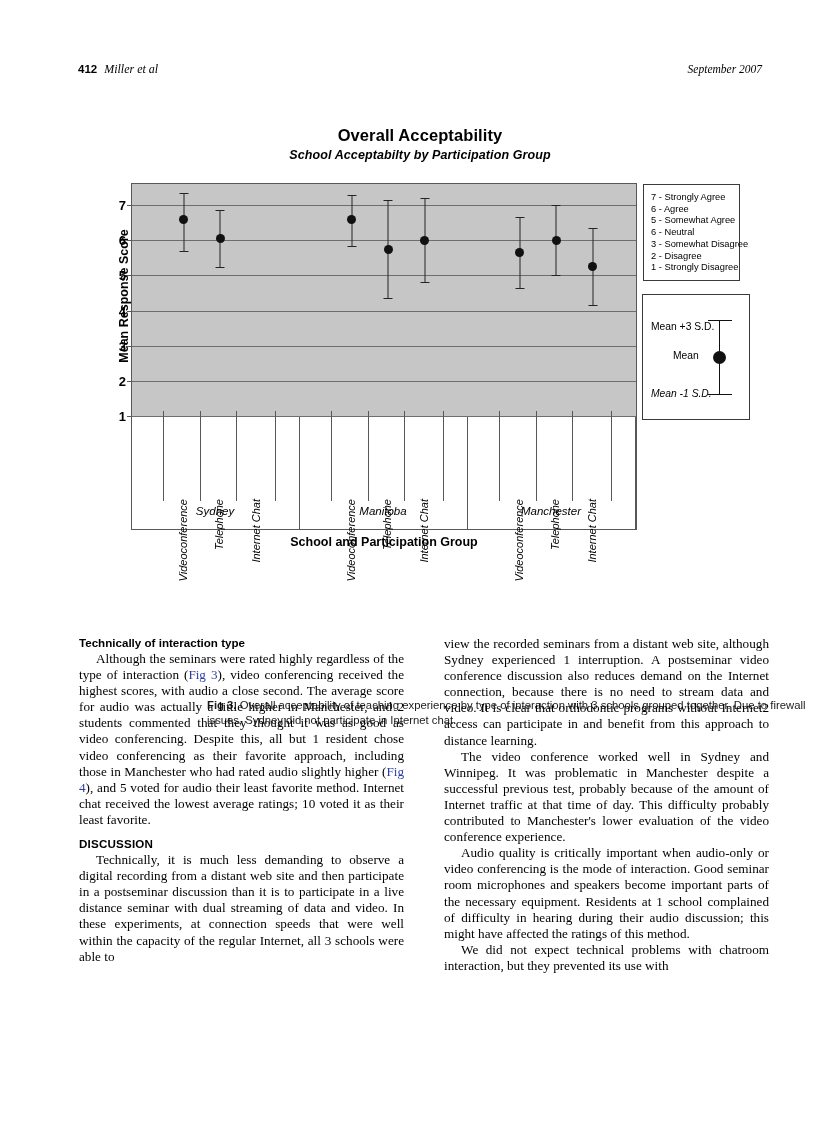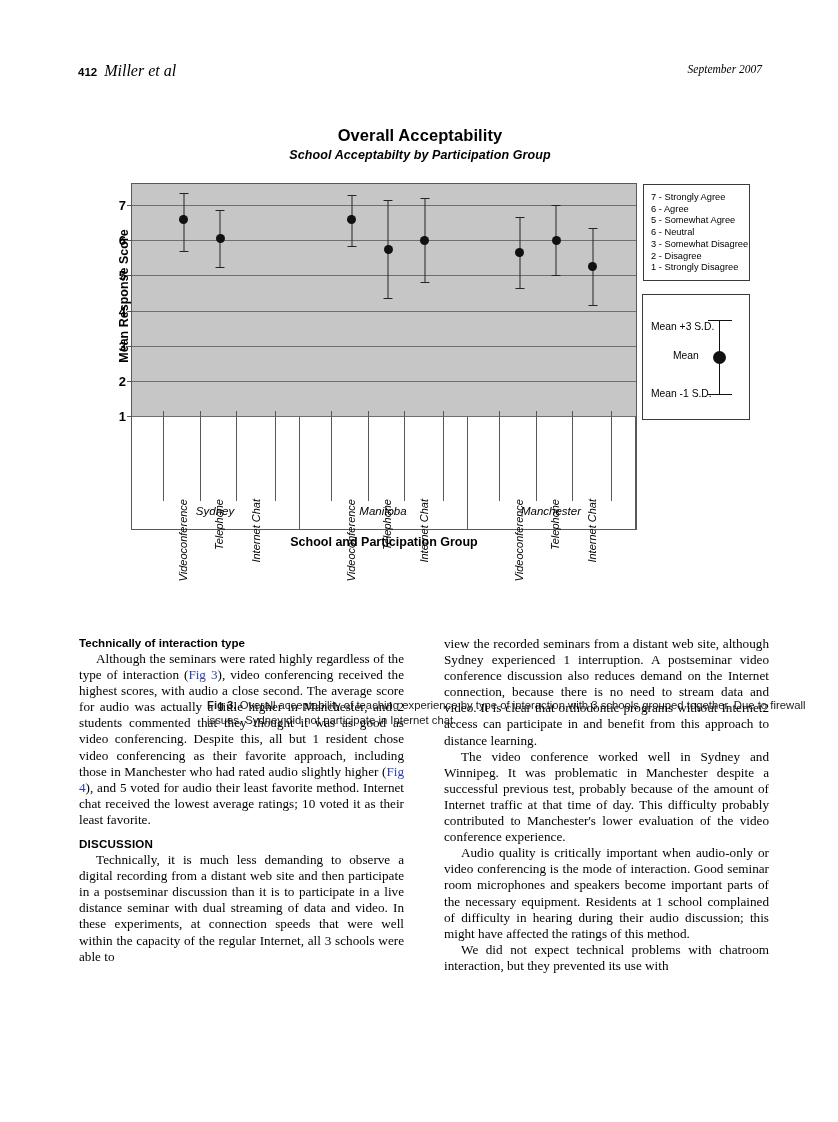--- a/index.html
+++ b/index.html
@@ -8,21 +8,21 @@
     background:#ffffff;
     font-family:"Liberation Serif", serif;
     -webkit-font-smoothing:antialiased;
   }
   .page{position:relative;width:838px;height:1122px;overflow:hidden;}
 
   
   .runhead{position:absolute;left:78px;top:62px;width:684px;height:34px;}
   .rh-left{position:absolute;left:0;top:0;font-size:11.5px;}
   .rh-left .folio{font-family:"Liberation Sans",sans-serif;font-weight:bold;font-size:11.5px;}
-  .rh-left .authors{font-style:italic;font-size:16px;margin-left:7px;}
+  .rh-left .authors{font-style:italic;font-size:12px;margin-left:7px;}
   .rh-right{position:absolute;right:0;top:0;text-align:right;font-style:italic;font-size:11.5px;line-height:15px;}
 
   
   .figure{position:absolute;left:78px;top:126px;width:684px;}
 
   .fig-titles{text-align:center;font-family:"Liberation Sans",sans-serif;}
   .fig-title{font-size:16.5px;font-weight:bold;letter-spacing:.1px;}
   .fig-subtitle{font-size:12.5px;font-weight:bold;font-style:italic;margin-top:3px;letter-spacing:.1px;}
 
   .chart-wrap{position:relative;width:684px;height:425px;margin-top:13px;}
@@ -64,21 +64,21 @@
                transform:rotate(-90deg) translate(-100%,-50%);
                white-space:nowrap;font-family:"Liberation Sans",sans-serif;font-size:11px;}
   .grouplab{position:absolute;top:88px;transform:translateX(-50%);
             font-family:"Liberation Sans",sans-serif;font-size:11.5px;white-space:nowrap;}
 
   .xlab{position:absolute;left:53px;top:360px;width:506px;text-align:center;
         font-family:"Liberation Sans",sans-serif;font-weight:bold;font-size:12.5px;}
 
   
   .legbox{position:absolute;border:1px solid #3a3a3a;background:#ffffff;box-sizing:border-box;}
-  .legbox1{left:565px;top:9px;width:107px;height:97px;padding:7px 0 16px 7px;}
+  .legbox1{left:565px;top:9px;width:97px;height:97px;padding:7px 0 16px 7px;}
   .legbox1 .ln{font-family:"Liberation Sans",sans-serif;font-size:9.3px;line-height:11.7px;white-space:nowrap;}
   .legbox2{left:564px;top:119px;width:108px;height:126px;}
   .legbox2 .lg-t{position:absolute;font-family:"Liberation Sans",sans-serif;font-size:10.3px;white-space:nowrap;}
   .lg-bar{position:absolute;left:76px;top:25px;width:1.4px;height:74px;background:#111;}
   .lg-cap{position:absolute;left:65px;width:24px;height:0;border-top:1.8px solid #111;}
   .lg-dot{position:absolute;left:70px;top:56px;width:13px;height:13px;border-radius:50%;background:#111;}
 
   
   .caption{position:absolute;left:129px;top:572px;width:600px;
            font-family:"Liberation Sans",sans-serif;font-size:11.3px;line-height:14.6px;color:#1b1b1b;}
@@ -271,21 +271,21 @@
           <div class="ln">5 - Somewhat Agree</div>
           <div class="ln">6 - Neutral</div>
           <div class="ln">3 - Somewhat Disagree</div>
           <div class="ln">2 - Disagree</div>
           <div class="ln">1 - Strongly Disagree</div>
         </div>
 
       <div class="legbox legbox2">
         <div class="lg-t" style="left:8px;top:26px;">Mean +3 S.D.</div>
         <div class="lg-t" style="left:30px;top:55px;">Mean</div>
-        <div class="lg-t" style="left:8px;top:93px;">Mean -1 S.D.</div>
+        <div class="lg-t" style="left:8px;top:93px;font-style:italic;">Mean -1 S.D.</div>
         <div class="lg-bar"></div>
         <div class="lg-cap" style="top:25px;"></div>
         <div class="lg-cap" style="top:99px;"></div>
         <div class="lg-dot"></div>
       </div>
     </div>
 
     <div class="caption">
       <b>Fig 3.</b>
       <span>Overall acceptability of teaching experience by type of interaction with 3 schools grouped together. Due to firewall issues, Sydney did not participate in Internet chat.</span>

